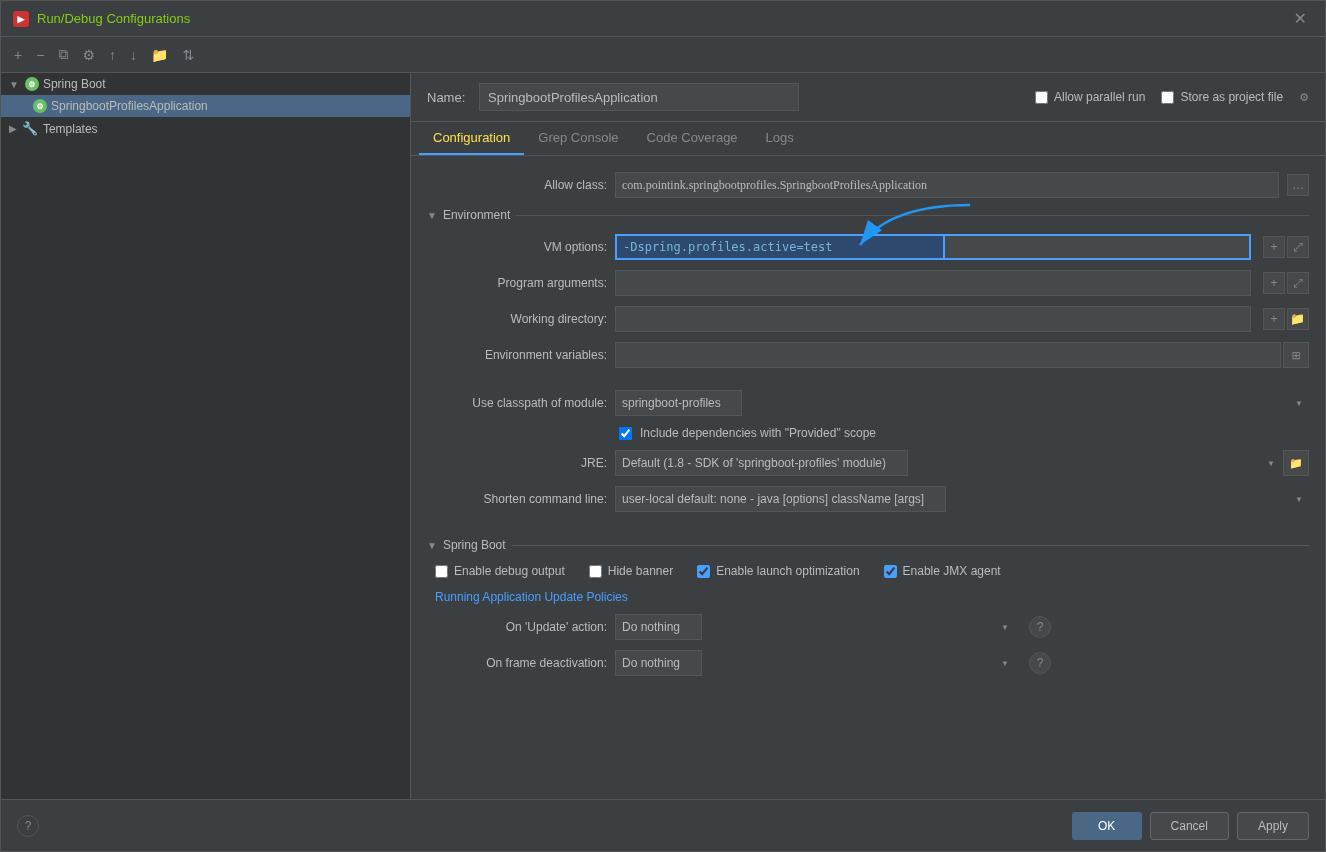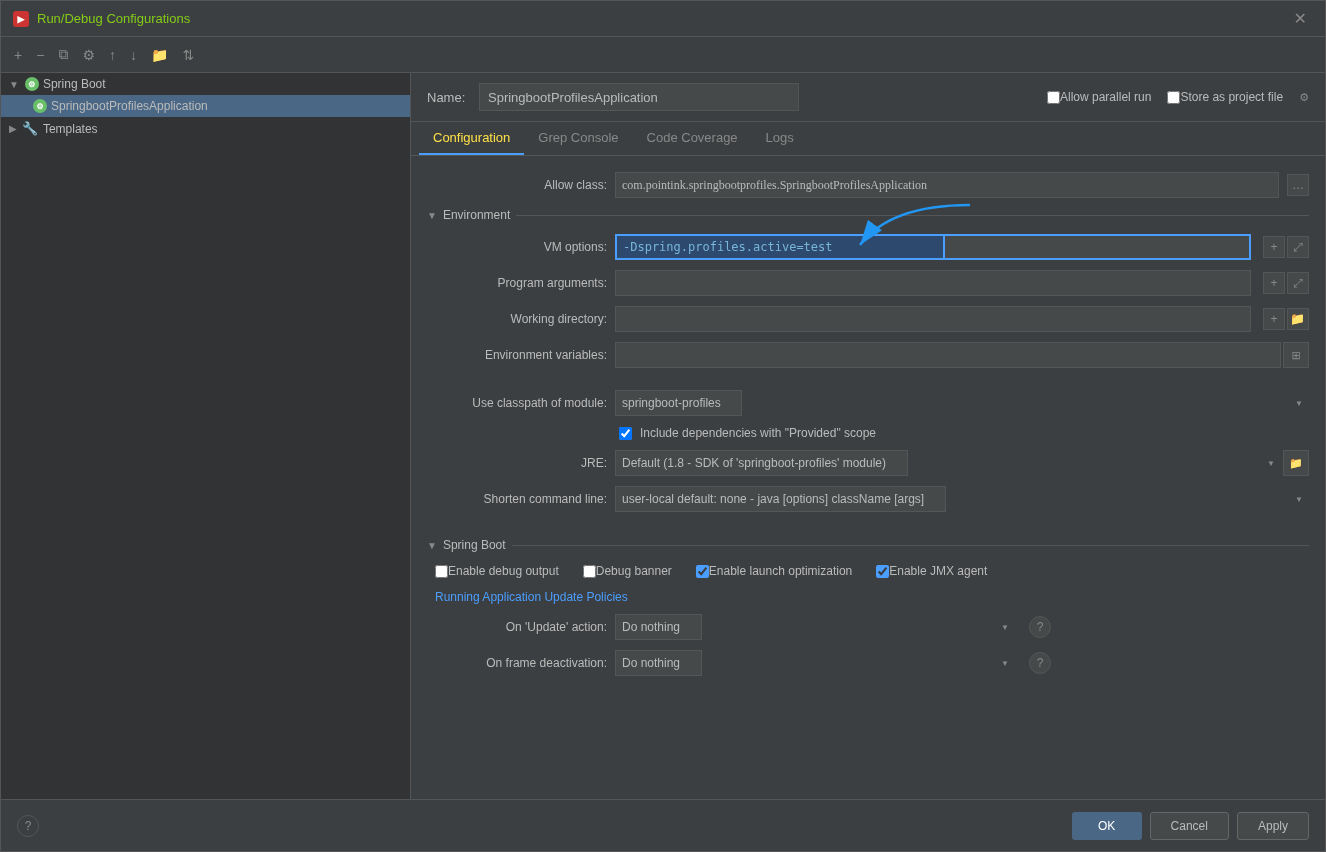--- a/index.html
+++ b/index.html
@@ -167,20 +167,21 @@
     .name-options {
       display: flex;
       align-items: center;
       gap: 16px;
       margin-left: auto;
     }
 
     .checkbox-group {
       display: flex;
       align-items: center;
+      gap: 6px;
     }
 
     .checkbox-group input[type="checkbox"] {
       accent-color: #4a9eff;
     }
 
     .checkbox-label {
       color: #bbbbbb;
       font-size: 12px;
     }
@@ -642,21 +643,21 @@
           <div class="divider-line"></div>
         </div>
 
         <div class="checkboxes-row">
           <div class="checkbox-group">
             <input type="checkbox" style="">
             <span class="checkbox-label">Enable debug output</span>
           </div>
           <div class="checkbox-group">
             <input type="checkbox" style="">
-            <span class="checkbox-label">Debug banner</span>
+            <span class="checkbox-label">Hide banner</span>
           </div>
           <div class="checkbox-group">
             <input type="checkbox" checked="" style="">
             <span class="checkbox-label">Enable launch optimization</span>
           </div>
           <div class="checkbox-group">
             <input type="checkbox" checked="" style="">
             <span class="checkbox-label">Enable JMX agent</span>
           </div>
         </div>

